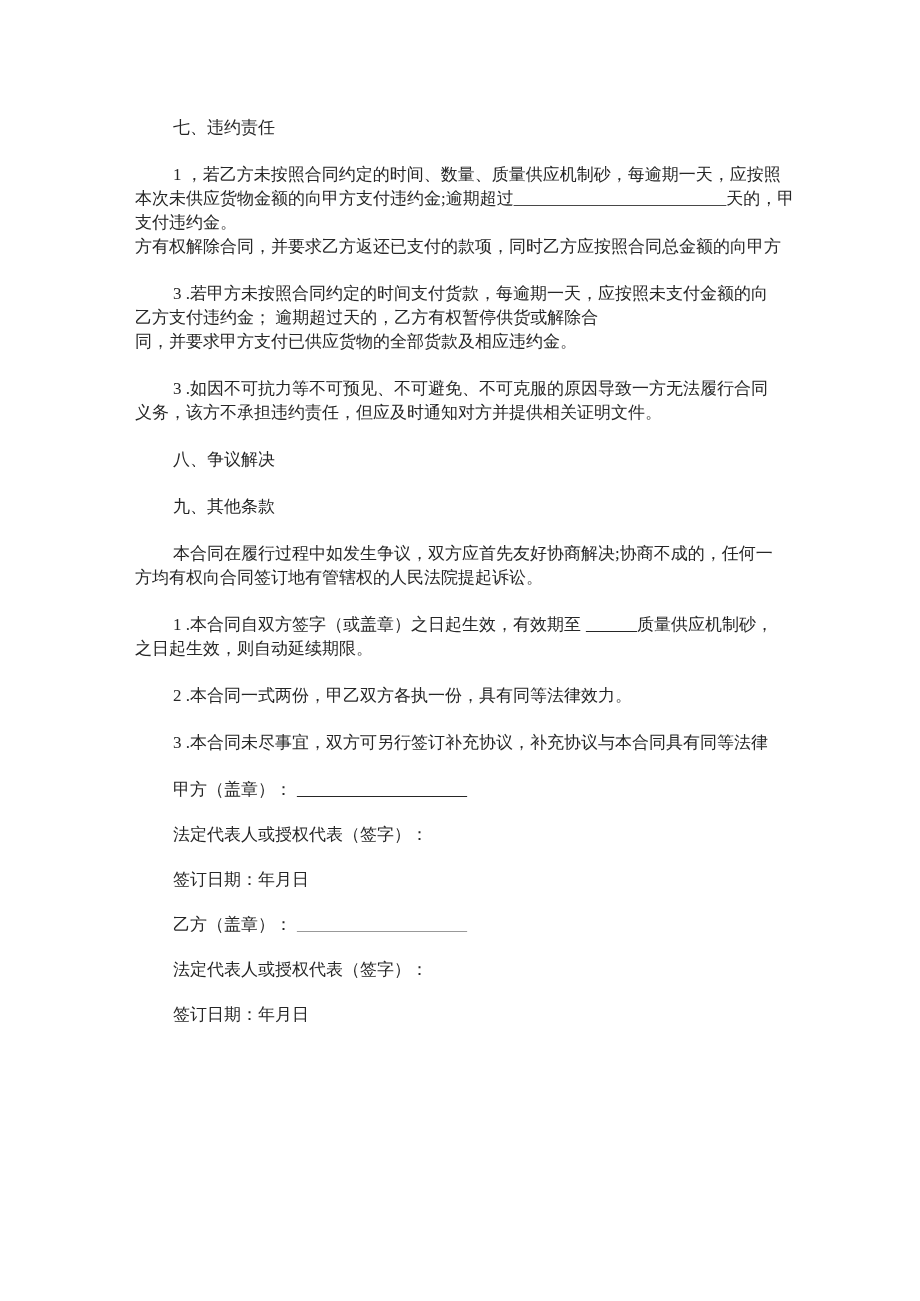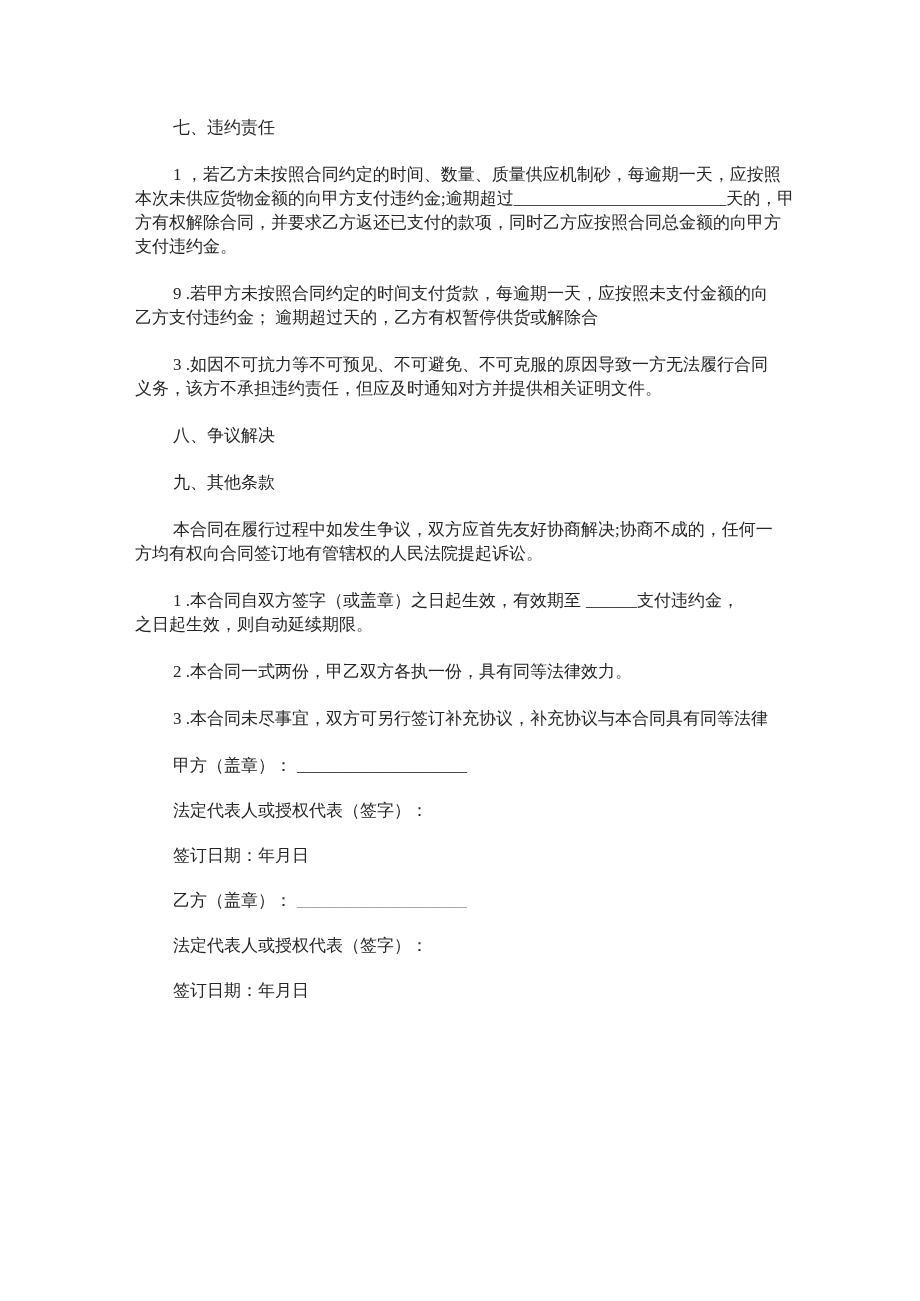--- a/index.html
+++ b/index.html
@@ -23,57 +23,58 @@
     line-height: 24px;
     color: #262626;
     -webkit-font-smoothing: antialiased;
   }
   .block { margin: 0 0 23px 0; }
   .sig-line { margin: 0 0 21px 0; }
   .line { white-space: pre-wrap; }
   .indent { text-indent: 38px; }
   .blank { letter-spacing: 0; }
   .blank.light { color: #9a9a9a; }
-  .gap { margin-left: 5px; }
+  .gap { margin-left: 5px; text-decoration: underline; }
 </style>
 </head>
 <body>
 
 <div class="page">
 
   <div class="block line indent">七、违约责任</div>
 
   <div class="block">
     <div class="line indent">1 ，若乙方未按照合同约定的时间、数量、质量供应机制砂，每逾期一天，应按照</div>
     <div class="line"><span>本次未供应货物金额的向甲方支付违约金;逾期超过</span><span class="blank">_________________________</span><span>天的，甲</span></div>
+    <div class="line">支付违约金。</div>
     <div class="line">方有权解除合同，并要求乙方返还已支付的款项，同时乙方应按照合同总金额的向甲方</div>
-    <div class="line">支付违约金。</div>
   </div>
 
   <div class="block">
-    <div class="line indent">9 .若甲方未按照合同约定的时间支付货款，每逾期一天，应按照未支付金额的向</div>
+    <div class="line indent">3 .若甲方未按照合同约定的时间支付货款，每逾期一天，应按照未支付金额的向</div>
     <div class="line">乙方支付违约金； 逾期超过天的，乙方有权暂停供货或解除合</div>
+    <div class="line">同，并要求甲方支付已供应货物的全部货款及相应违约金。</div>
   </div>
 
   <div class="block">
     <div class="line indent">3 .如因不可抗力等不可预见、不可避免、不可克服的原因导致一方无法履行合同</div>
     <div class="line">义务，该方不承担违约责任，但应及时通知对方并提供相关证明文件。</div>
   </div>
 
   <div class="block line indent">八、争议解决</div>
 
   <div class="block line indent">九、其他条款</div>
 
   <div class="block">
     <div class="line indent">本合同在履行过程中如发生争议，双方应首先友好协商解决;协商不成的，任何一</div>
     <div class="line">方均有权向合同签订地有管辖权的人民法院提起诉讼。</div>
   </div>
 
   <div class="block">
-    <div class="line indent"><span>1 .本合同自双方签字（或盖章）之日起生效，有效期至</span><span class="blank gap">______</span><span>支付违约金，</span></div>
+    <div class="line indent"><span>1 .本合同自双方签字（或盖章）之日起生效，有效期至</span><span class="blank gap">______</span><span>质量供应机制砂，</span></div>
     <div class="line">之日起生效，则自动延续期限。</div>
   </div>
 
   <div class="block line indent">2 .本合同一式两份，甲乙双方各执一份，具有同等法律效力。</div>
 
   <div class="block">
     <div class="line indent">3 .本合同未尽事宜，双方可另行签订补充协议，补充协议与本合同具有同等法律</div>
   </div>
 
   <div class="sig-line line indent"><span>甲方（盖章）：</span><span class="blank gap">____________________</span></div>

